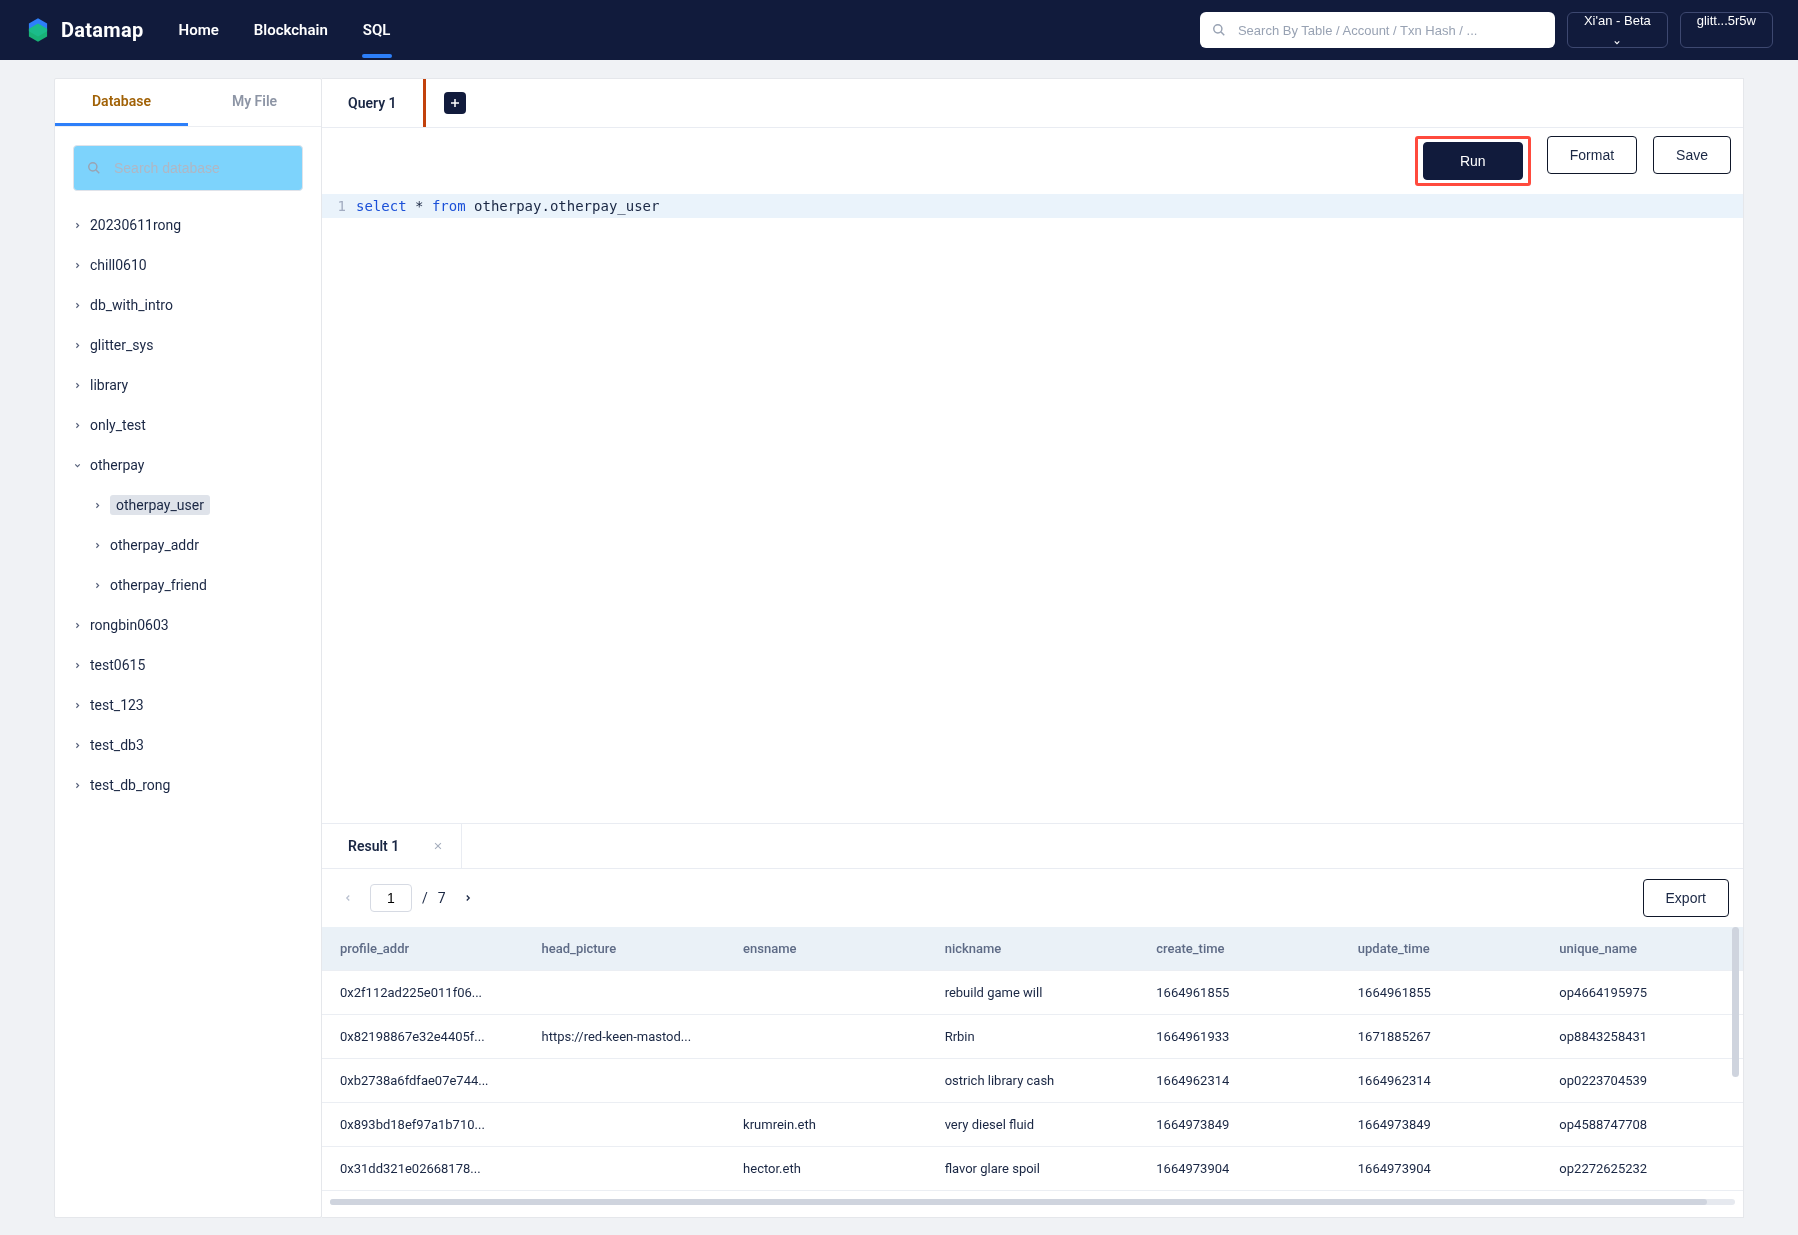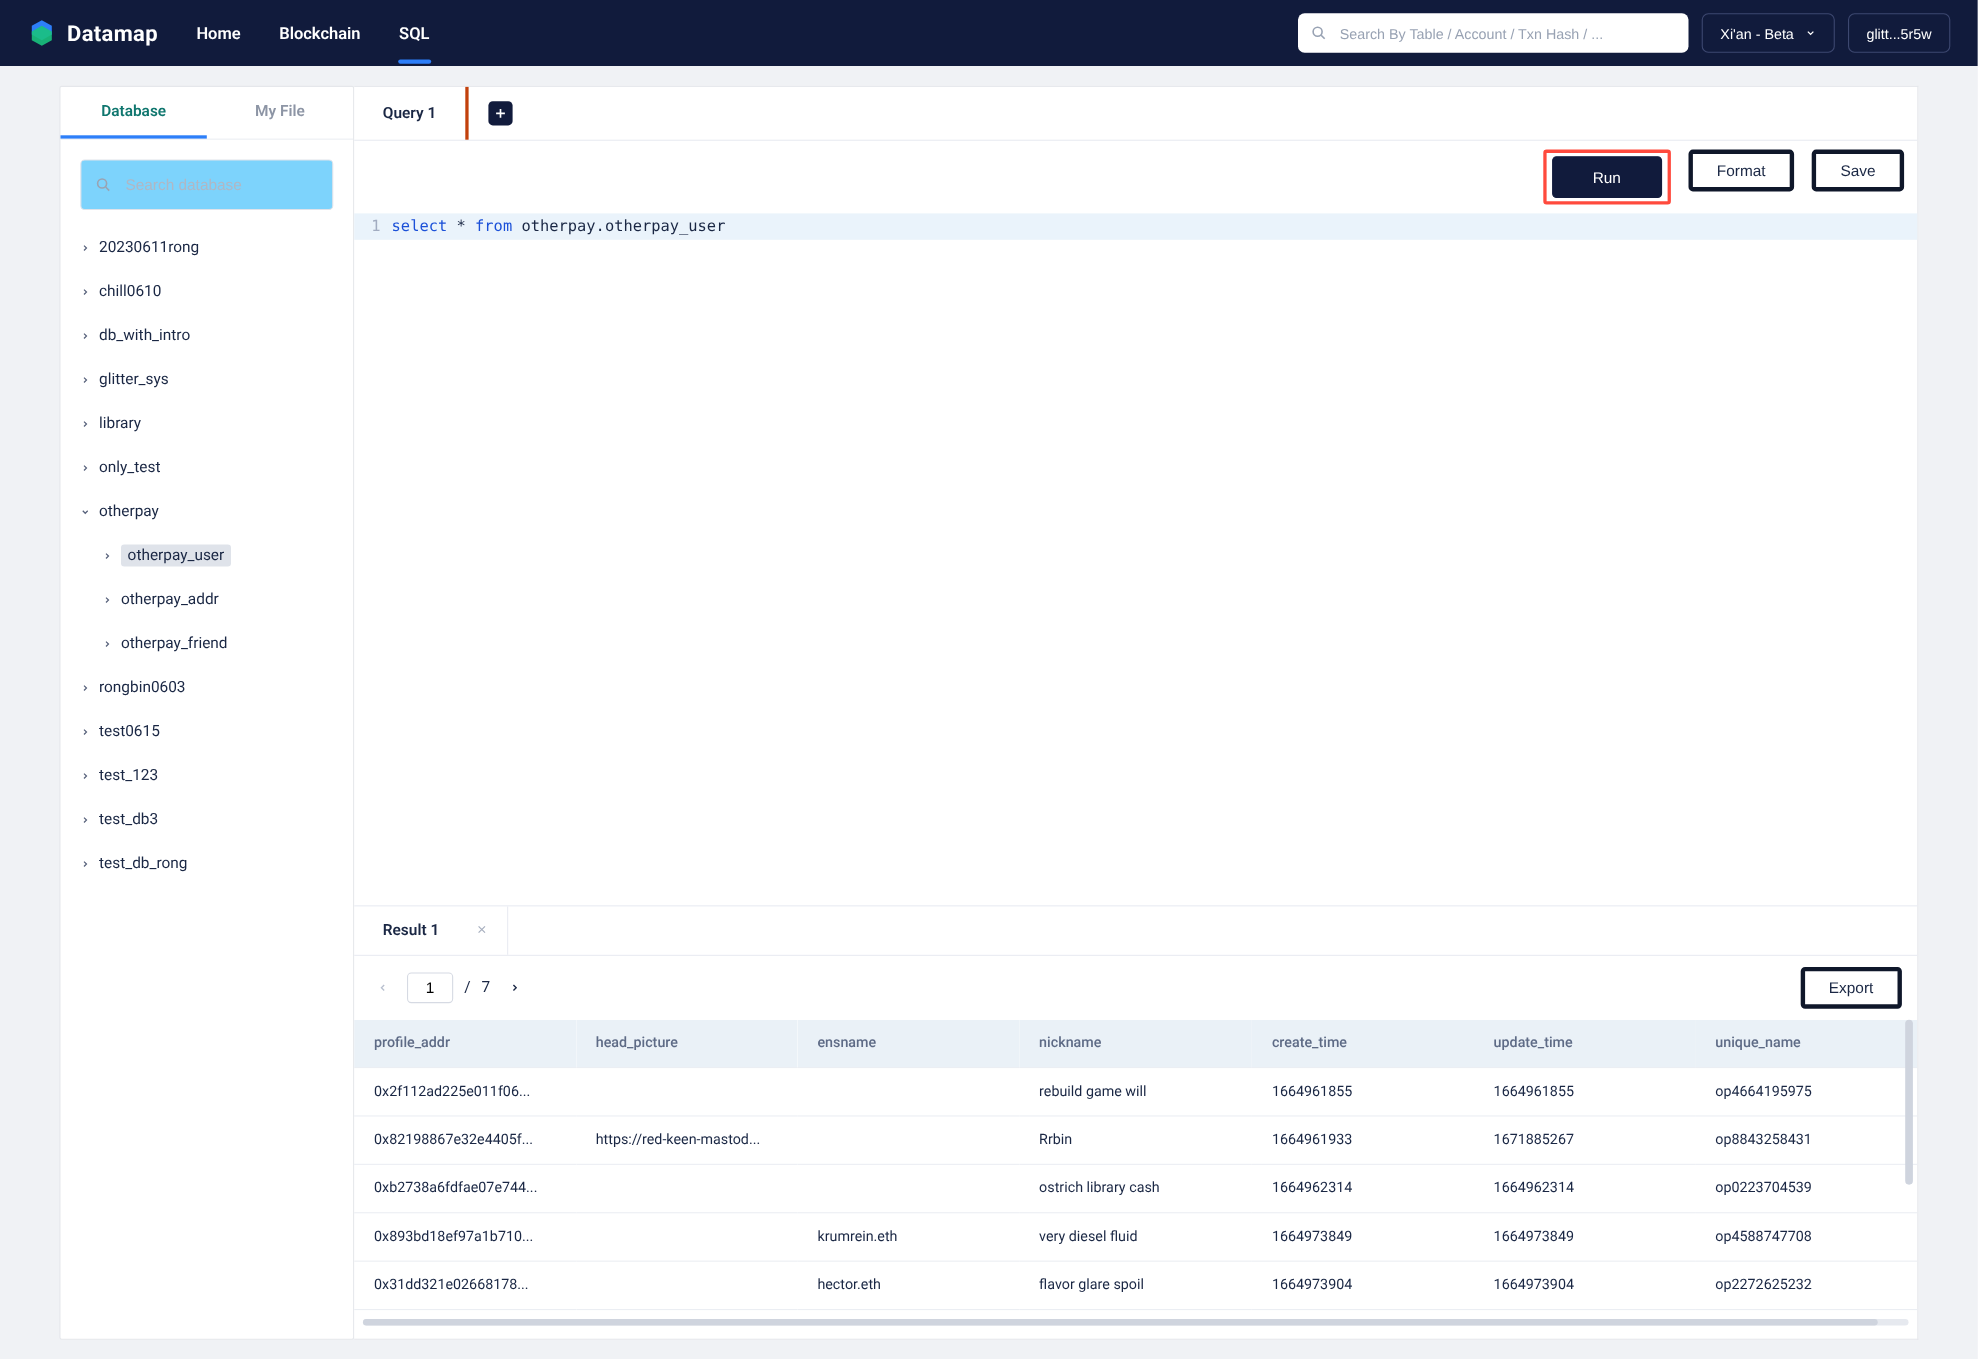--- a/index.html
+++ b/index.html
@@ -23,35 +23,35 @@
     .search-wrap { position: relative; }
     .search-input {
       width: 355px; height: 36px; background: #fff; border: none; border-radius: 6px;
       padding: 0 14px 0 38px; font-size: 13px; color: #333;
     }
     .search-input::placeholder { color: #98a2b3; }
     .search-icon { position: absolute; left: 12px; top: 50%; transform: translateY(-50%); color: #98a2b3; }
     .hdr-btn {
       height: 36px; border: 1px solid #3d4870; border-radius: 6px; padding: 0 16px;
       background: transparent; color: #fff; display: flex; align-items: center; gap: 10px;
-      cursor: pointer; font-size: 13px;
+      cursor: pointer; font-size: 13px; flex-direction: column;
     }
 
     
     .page { display: flex; padding: 18px 0 18px 0; gap: 0; }
     .sidebar-panel {
       width: 268px; background: #fff; margin-left: 54px; border: 1px solid #e5e7eb;
       border-radius: 2px; min-height: 1140px; flex-shrink: 0;
     }
     .side-tabs { display: flex; border-bottom: 1px solid #eceef2; }
     .side-tab {
       flex: 1; text-align: center; padding: 14px 0; font-weight: 600; font-size: 14px;
       color: #8d95a5; cursor: pointer; border-bottom: 3px solid transparent;
     }
-    .side-tab.active { color: #0f766e; border-bottom-color: #2d7ff9; }
+    .side-tab.active { color: #a16207; border-bottom-color: #2d7ff9; }
     .side-search-wrap { padding: 18px 18px 8px; position: relative; }
     .side-search {
       width: 100%; height: 46px; border: 1px solid #e0e3ea; border-radius: 4px;
       padding: 0 12px 0 40px; font-size: 14px; color: #333; background: #7dd3fc;
     }
     .side-search::placeholder { color: #b0b7c4; }
     .side-search-icon { position: absolute; left: 32px; top: 34px; color: #9aa3b2; }
     .db-tree { padding: 6px 0 0 0; }
     .tree-item {
       display: flex; align-items: center; padding: 10px 0 10px 18px; gap: 8px;
@@ -77,21 +77,21 @@
       display: flex; align-items: center; justify-content: center; color: #fff; cursor: pointer;
     }
 
     .action-row { display: flex; justify-content: flex-end; gap: 16px; padding: 8px 12px; }
     .run-highlight { border: 3px solid #ff4a3d; border-radius: 3px; padding: 3px 5px; }
     .btn {
       height: 38px; padding: 0 22px; border-radius: 4px; font-size: 14px; cursor: pointer;
       display: inline-flex; align-items: center; justify-content: center;
     }
     .btn-primary { background: #111b3c; color: #fff; border: 1px solid #111b3c; min-width: 100px; }
-    .btn-outline { background: #fff; color: #1a2744; border: 4px solid #0f172a; }
+    .btn-outline { background: #fff; color: #1a2744; border: 1px solid #0f172a; }
 
     .code-editor { background: #fff; font-family: "Menlo","Consolas",monospace; font-size: 14px; }
     .code-line {
       display: flex; align-items: center; background: #eaf3fb; height: 24px;
     }
     .gutter { width: 34px; text-align: right; color: #a2acc1; padding-right: 10px; }
     .tok-kw { color: #1b50d8; }
     .tok-ident { color: #1a2744; }
 
     .editor-fill { flex: 1 1 auto; min-height: 540px; }

